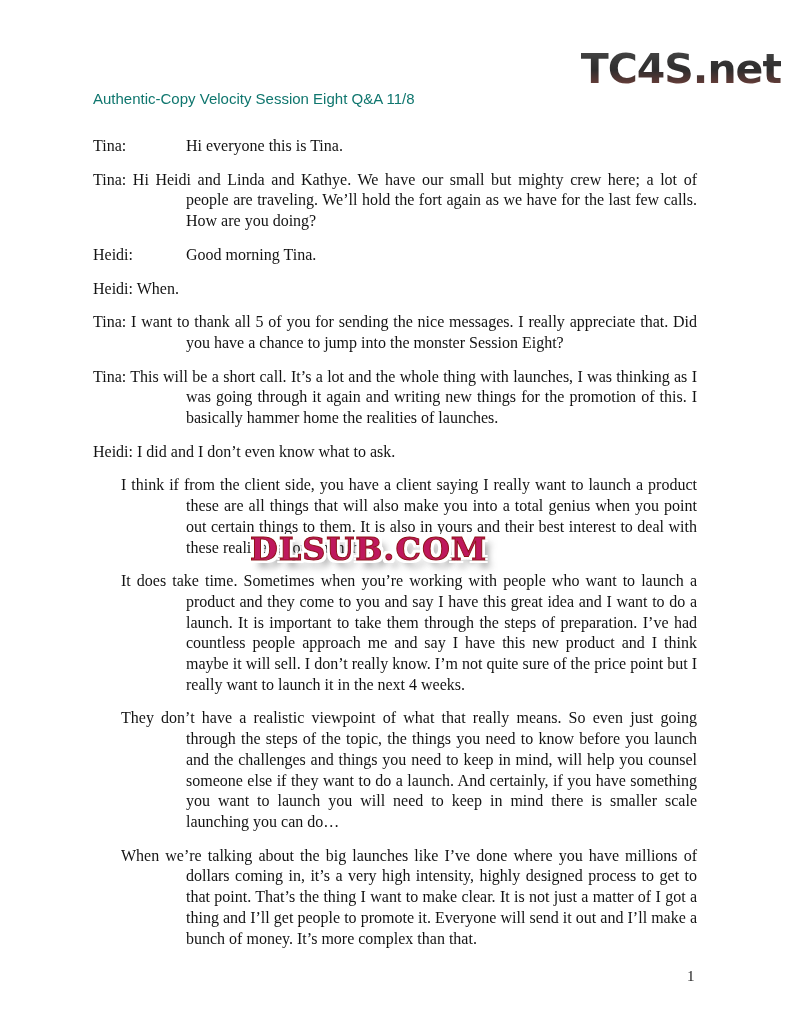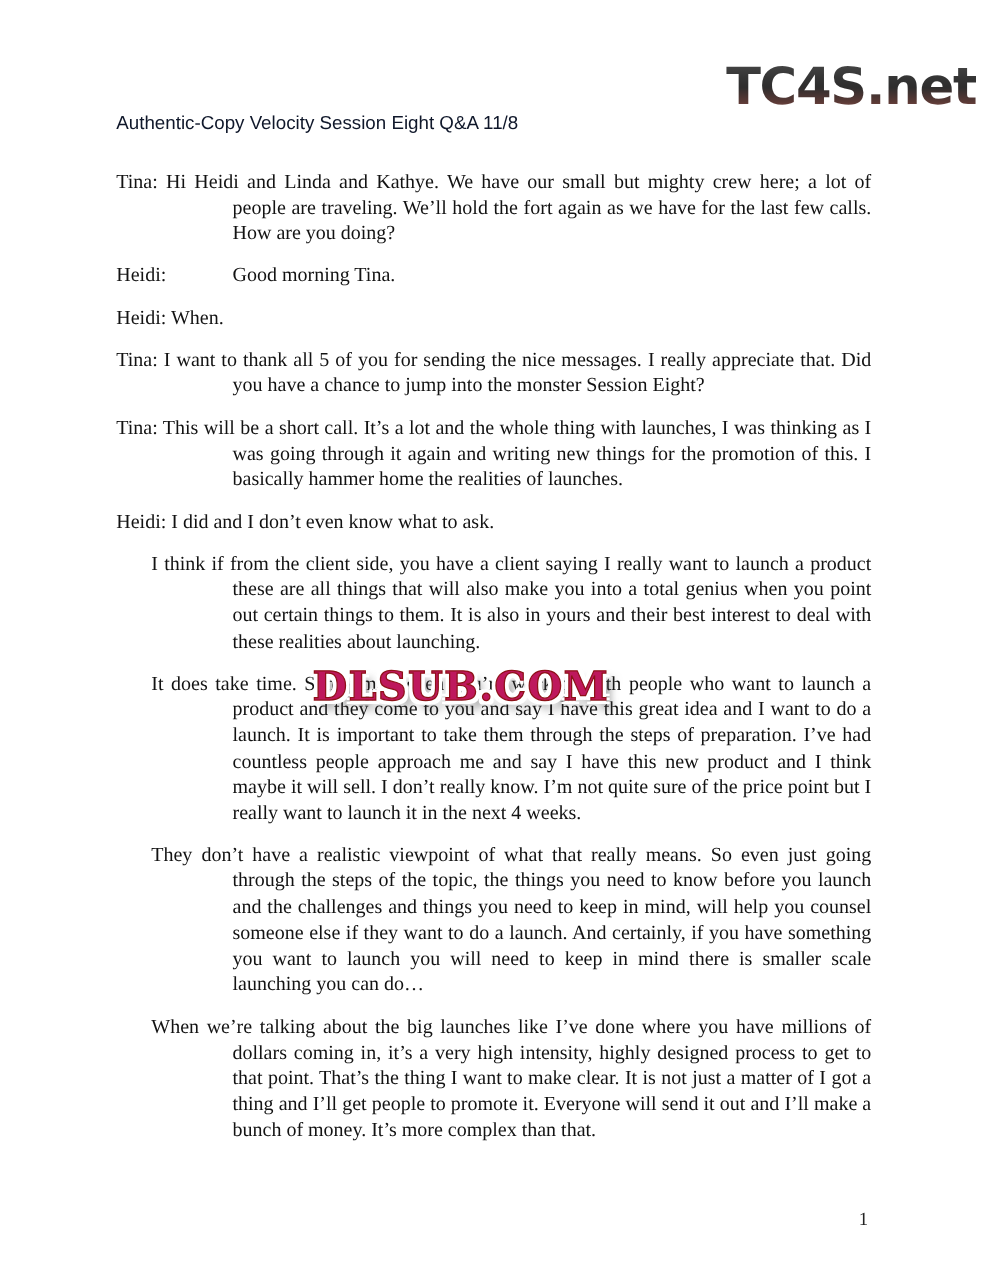--- a/index.html
+++ b/index.html
@@ -16,21 +16,21 @@
     font-weight:bold; font-size:41px; line-height:46px; letter-spacing:-1px;
     color:#3a3a3a;
     background:linear-gradient(180deg,#4d4d4d 0%,#353535 35%,#2e2d2d 52%,#5c3a36 78%,#936158 96%,#a98078 100%);
     -webkit-background-clip:text; background-clip:text;
     -webkit-text-fill-color:transparent;
   }
 
   .doc-header {
     position:absolute; top:46px; left:93px;
     font-family:"Liberation Sans","DejaVu Sans",sans-serif;
-    font-size:15px; color:#0f172a; white-space:nowrap;
+    font-size:15px; color:#0f766e; white-space:nowrap;
   }
 
   .transcript {
     position:absolute; top:92px; left:93px; width:604px;
     font-size:16px; line-height:20.7px; color:#131313;
   }
   .para {
     text-align:justify; text-indent:-93px;
     margin:0 0 13px 93px; padding:0;
   }
@@ -67,20 +67,21 @@
 </head>
 <body>
 
 <div class="page">
 
   <div class="site-logo">TC4S.net</div>
 
   <div class="doc-header">Authentic-Copy Velocity Session Eight Q&amp;A 11/8</div>
 
   <div class="transcript">
+      <div class="para"><span class="speaker-tab">Tina:</span><span>Hi everyone this is Tina.</span></div>
       <div class="para"><span class="speaker-flow">Tina:</span> <span>Hi Heidi and Linda and Kathye. We have our small but mighty crew here; a lot of people are traveling. We’ll hold the fort again as we have for the last few calls. How are you doing?</span></div>
       <div class="para"><span class="speaker-tab">Heidi:</span><span>Good morning Tina.</span></div>
       <div class="para"><span class="speaker-flow">Heidi:</span> <span>When.</span></div>
       <div class="para"><span class="speaker-flow">Tina:</span> <span>I want to thank all 5 of you for sending the nice messages. I really appreciate that. Did you have a chance to jump into the monster Session Eight?</span></div>
       <div class="para"><span class="speaker-flow">Tina:</span> <span>This will be a short call. It’s a lot and the whole thing with launches, I was thinking as I was going through it again and writing new things for the promotion of this. I basically hammer home the realities of launches.</span></div>
       <div class="para"><span class="speaker-flow">Heidi:</span> <span>I did and I don’t even know what to ask.</span></div>
       <div class="para cont"><span>I think if from the client side, you have a client saying I really want to launch a product these are all things that will also make you into a total genius when you point out certain things to them. It is also in yours and their best interest to deal with these realities about launching.</span></div>
       <div class="para cont"><span>It does take time. Sometimes when you’re working with people who want to launch a product and they come to you and say I have this great idea and I want to do a launch. It is important to take them through the steps of preparation. I’ve had countless people approach me and say I have this new product and I think maybe it will sell. I don’t really know. I’m not quite sure of the price point but I really want to launch it in the next 4 weeks.</span></div>
       <div class="para cont"><span>They don’t have a realistic viewpoint of what that really means. So even just going through the steps of the topic, the things you need to know before you launch and the challenges and things you need to keep in mind, will help you counsel someone else if they want to do a launch. And certainly, if you have something you want to launch you will need to keep in mind there is smaller scale launching you can do…</span></div>
       <div class="para cont"><span>When we’re talking about the big launches like I’ve done where you have millions of dollars coming in, it’s a very high intensity, highly designed process to get to that point. That’s the thing I want to make clear. It is not just a matter of I got a thing and I’ll get people to promote it. Everyone will send it out and I’ll make a bunch of money. It’s more complex than that.</span></div>

